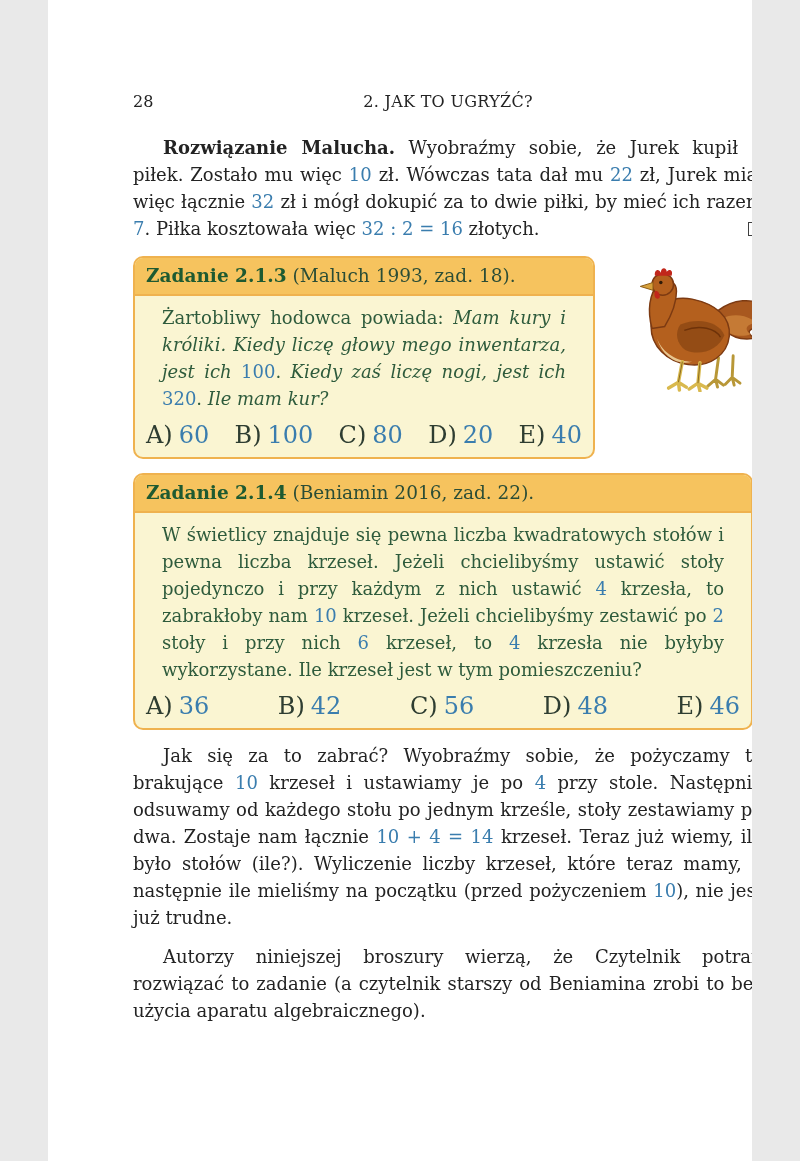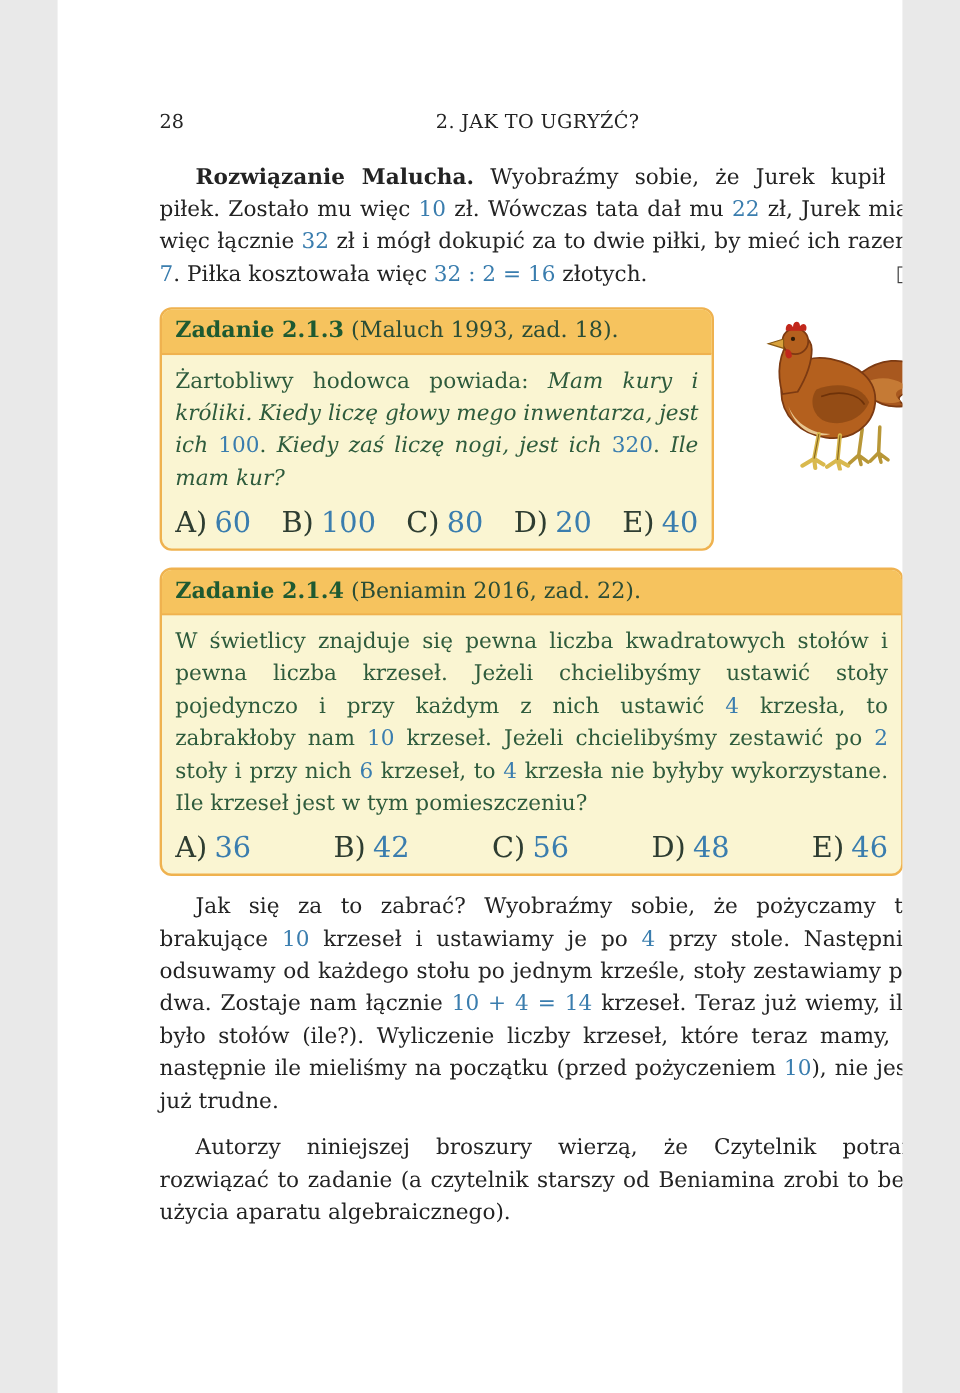--- a/index.html
+++ b/index.html
@@ -30,21 +30,21 @@
   .seg-i{font-style:italic;}
   .seg-n{color:var(--blue-number);}
   .qed{position:absolute;right:1px;bottom:6px;width:12px;height:12px;border:1.5px solid #3f3f3f;background:transparent;}
   .row{display:flex;gap:28px;margin-top:14px;align-items:flex-start;}
   .problem-box{border:2px solid var(--box-border);border-radius:10px;background:var(--box-bg);box-sizing:border-box;}
   .box1{width:462px;flex:0 0 462px;}
   .box2{margin-top:14px;width:620px;}
   .problem-header{background:var(--accent-orange);padding:5px 11px 6px;font-size:18.5px;border-bottom:2px solid var(--box-border);border-radius:8px 8px 0 0;line-height:25px;}
   .ptitle{font-weight:700;color:var(--title-green);}
   .pnote{color:var(--note-green);}
-  .problem-body{padding:8px 11px 2px;color:var(--green-text);font-size:18px;line-height:27px;text-align:justify;}
+  .problem-body{padding:8px 27px 2px;color:var(--green-text);font-size:18px;line-height:27px;text-align:justify;}
   .answers{display:flex;justify-content:space-between;padding:9px 11px 10px;font-size:24px;color:#2E3D31;line-height:24px;}
   .avalue{color:var(--blue-number);margin-left:6px;}
   .hen{margin-top:4px;flex:0 0 148px;}
   .hen svg{display:block;}
 </style>
 </head>
 <body>
 
 <div class="page">
   <div class="content">

